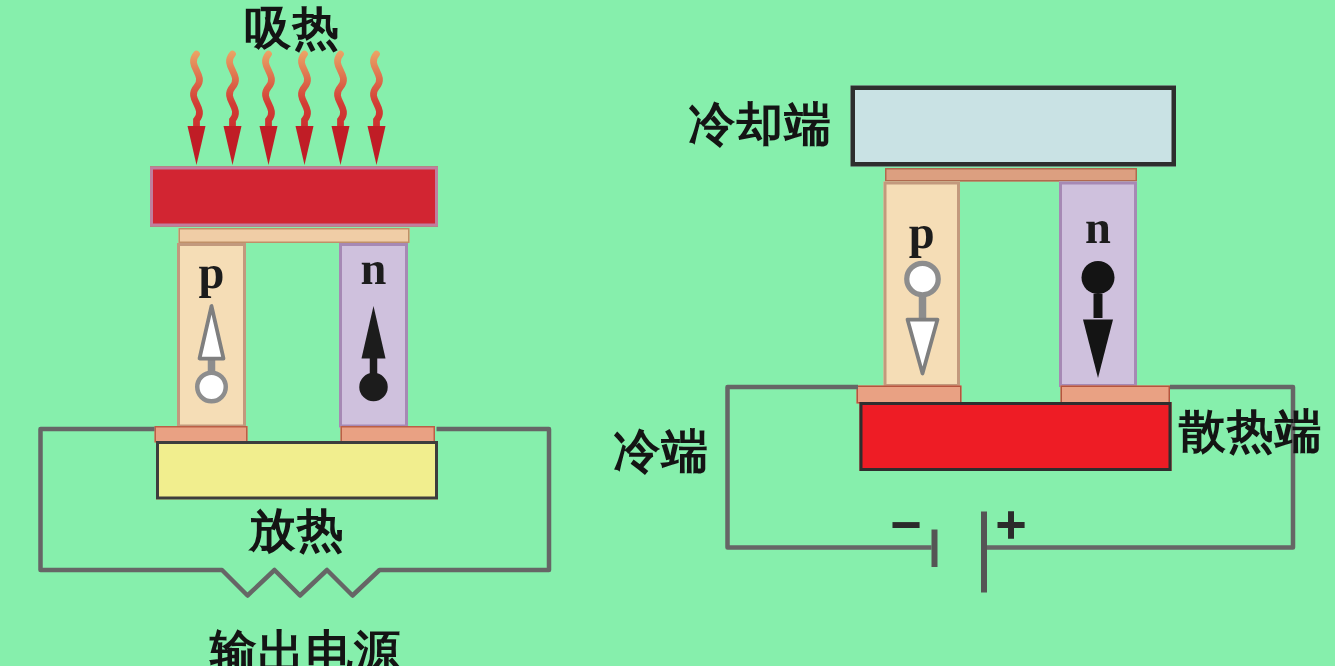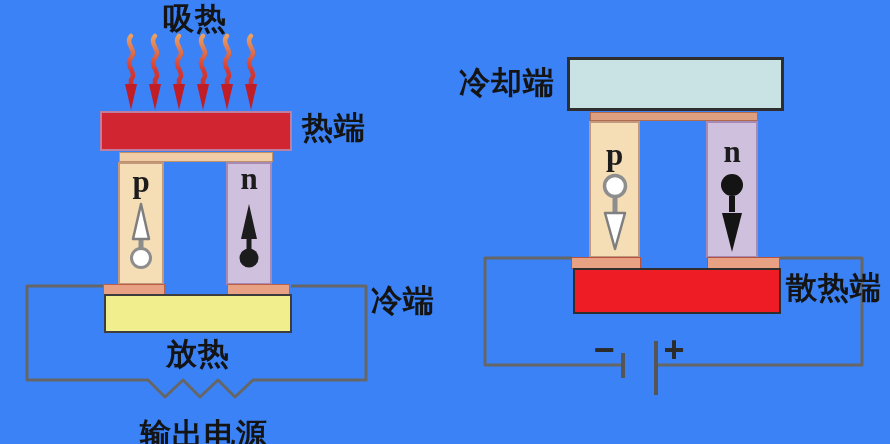--- a/index.html
+++ b/index.html
@@ -1,17 +1,17 @@
 <!DOCTYPE html>
 <html><head>
 <meta charset="utf-8">
 <style>
   html,body{margin:0;padding:0;background:#ffffff;}
   #stage{
-    position:relative;width:890px;height:444px;background:#3b82f6;overflow:hidden;
+    position:relative;width:890px;height:444px;background:#86efac;overflow:hidden;
     font-family:"Liberation Sans",sans-serif;
   }
   .bar,.strip,.leg{position:absolute;box-sizing:border-box;z-index:1;}
   
   #hotBar{left:100px;top:111px;width:192px;height:40px;background:#d22532;border:2px solid #c07e9e;}
   #hotStrip{left:119px;top:152px;width:154px;height:10px;background:#f0cda6;border:1px solid #c09068;}
   #pLegL{left:118px;top:162px;width:46px;height:123px;background:#f5ddb6;border:2px solid #c2997d;}
   #nLegL{left:226px;top:162px;width:46px;height:123px;background:#cfc1dd;border:2px solid #a689b4;}
   #elLL{left:103px;top:284px;width:62px;height:11px;background:#e9a183;border:1px solid #bb5f46;}
   #elLR{left:227px;top:284px;width:63px;height:11px;background:#e9a183;border:1px solid #bb5f46;}
@@ -28,21 +28,21 @@
   #lineart{position:absolute;left:0;top:0;width:890px;height:444px;z-index:2;}
   
   .zh{position:absolute;z-index:3;font-weight:700;color:#141414;font-size:31px;
       letter-spacing:1px;text-align:center;line-height:1.1;white-space:nowrap;}
   .pn{position:absolute;z-index:3;font-family:"Liberation Serif",serif;font-weight:700;
       color:#1c1c1c;font-size:31px;text-align:center;line-height:1;}
   .sign{position:absolute;z-index:3;font-weight:600;color:#2b2b2b;font-size:36px;
       text-align:center;line-height:1;}
   #lblHeatAbsorb{left:129px;top:2px;width:132px;}
   #lblHotEnd{left:302px;top:111px;width:140px;text-align:left;}
-  #lblColdEnd{left:371px;top:284px;width:140px;text-align:left;}
+  #lblColdEnd{left:371px;top:284px;width:140px;text-align:center;}
   #lblHeatRelease{left:130px;top:337px;width:136px;}
   #lblOutputPower{left:73px;top:418px;width:262px;}
   #lblCooling{left:602px;top:11px;width:142px;}
   #lblCoolingEnd{left:459px;top:66px;width:110px;text-align:left;}
   #lblHeatSink{left:786px;top:271px;width:110px;text-align:left;}
   #lblExternalPower{left:506px;top:393px;width:262px;}
   #lblPLeft{left:118px;top:166px;width:46px;}
   #lblNLeft{left:226px;top:163px;width:46px;}
   #lblPRight{left:589px;top:139px;width:51px;}
   #lblNRight{left:706px;top:136px;width:52px;}
@@ -118,21 +118,20 @@
       <polygon points="615,249 605,213 625,213" fill="#ffffff" stroke="#7f7f7f" stroke-width="2.5" stroke-linejoin="round"></polygon>
     </g>
     <g>
       <circle cx="732" cy="185" r="11" fill="#141414"></circle>
       <line x1="732" y1="196" x2="732" y2="212" stroke="#141414" stroke-width="6"></line>
       <polygon points="732,252 722,213 742,213" fill="#141414"></polygon>
     </g>
   </svg>
 
   <div class="zh" id="lblHeatAbsorb">吸热</div>
-  <div class="zh" id="lblHotEnd">热端</div>
   <div class="pn" id="lblPLeft">p</div>
   <div class="pn" id="lblNLeft">n</div>
   <div class="zh" id="lblColdEnd">冷端</div>
   <div class="zh" id="lblHeatRelease">放热</div>
   <div class="zh" id="lblOutputPower">输出电源</div>
 
   <div class="zh" id="lblCoolingEnd">冷却端</div>
   <div class="pn" id="lblPRight">p</div>
   <div class="pn" id="lblNRight">n</div>
   <div class="zh" id="lblHeatSink">散热端</div>

